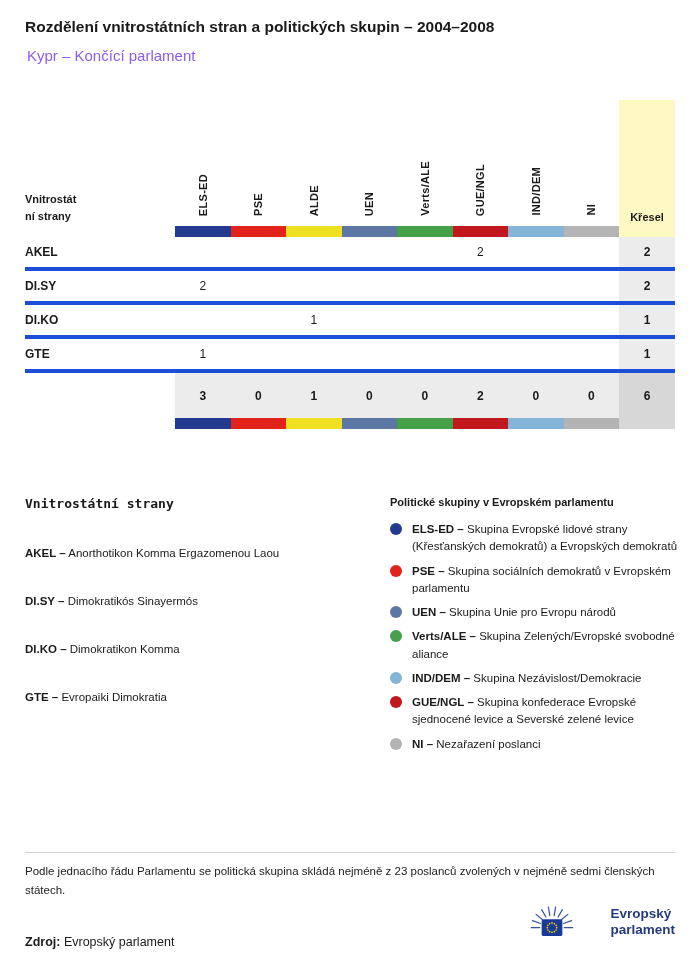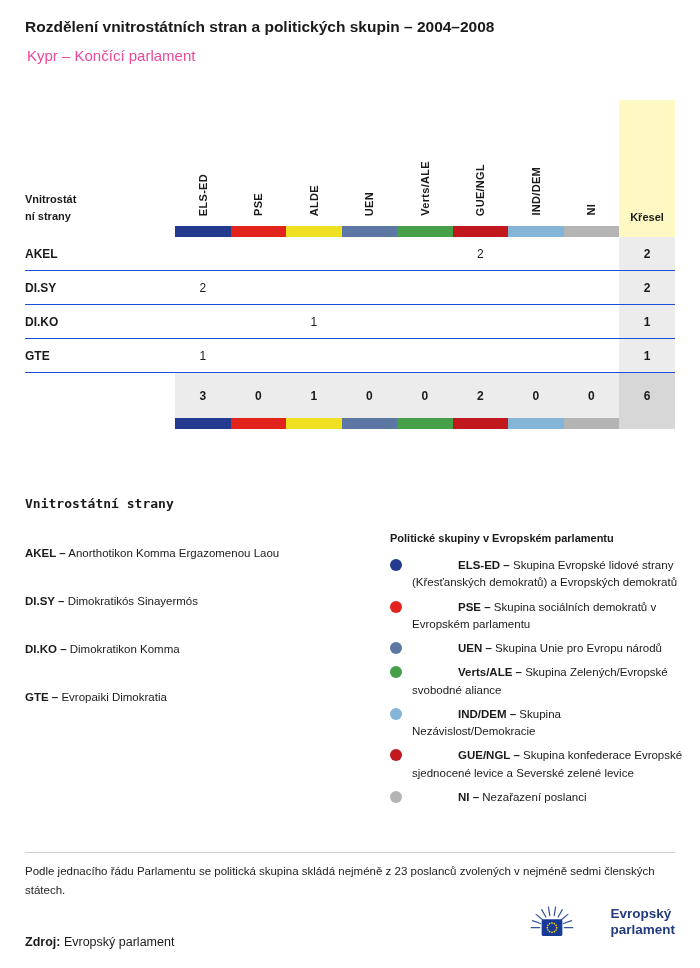--- a/index.html
+++ b/index.html
@@ -1,53 +1,53 @@
 <!DOCTYPE html>
 <html><head>
 <meta charset="utf-8">
 <style>
   * { margin:0; padding:0; box-sizing:border-box; }
   html,body { width:700px; height:968px; }
   body { position:relative; background:#ffffff; font-family:"Liberation Sans",sans-serif; color:#1a1a1a; overflow:hidden; }
 
   .title    { position:absolute; top:18px; left:25px; font-size:15.5px; font-weight:700; }
-  .subtitle { position:absolute; top:47px; left:27px; font-size:15px; color:#ec4899; }
+  .subtitle { position:absolute; top:47px; left:27px; font-size:15px; color:#8b5cf6; }
 
   .table { position:absolute; top:100px; left:25px; width:650px; }
   .trow  { display:grid; grid-template-columns:150px repeat(8,55.5px) 56px; }
   .hrow  { height:137px; }
   .hcell { display:flex; flex-direction:column; justify-content:flex-end; align-items:center; }
   .vlabel{ writing-mode:vertical-rl; transform:rotate(180deg); font-size:11px; font-weight:700; letter-spacing:.3px; margin-bottom:10px; white-space:nowrap; }
   .hbar  { height:11px; width:100%; }
   .hparty{ display:flex; align-items:flex-end; }
   .hparty-label { width:52px; font-size:11px; font-weight:700; line-height:1.55; margin-bottom:12px; word-break:break-all; }
   .hseat { background:#fef9c3; display:flex; flex-direction:column; justify-content:flex-end; align-items:center; }
   .hseat-label  { font-size:11px; font-weight:700; margin-bottom:14px; }
 
-  .drow  { height:34px; border-bottom:1px solid #1d4ed8; }
+  .drow  { height:34px; border-bottom:4px solid #1d4ed8; }
   .cell  { display:flex; align-items:center; justify-content:center; font-size:12px; }
   .pcell { justify-content:flex-start; font-weight:700; }
   .scell { background:#ececec; font-weight:700; }
 
   .xrow  { height:45px; }
   .tcell { background:#ececec; font-weight:700; }
   .tscell{ background:#d7d7d7; font-weight:700; }
   .brow  { height:11px; }
   .bseat { background:#d7d7d7; }
 
   .legend-left  { position:absolute; top:496px; left:25px; width:340px; }
   .lp-title { font-family:"DejaVu Sans Mono",monospace; font-size:13px; font-weight:700; margin-bottom:16px; }
   .lp-item  { font-size:11.5px; margin-bottom:10px;margin-top:36px; }
   .lp-abbr  { font-weight:700; }
 
   .legend-right { position:absolute; top:496px; left:390px; width:296px; }
-  .lg-title { font-size:11px; font-weight:700; margin-bottom:13px;margin-top:36px; }
+  .lg-title { font-size:11px; font-weight:700; margin-bottom:13px; }
   .lg-item  { display:flex; margin-bottom:7px; font-size:11.5px; line-height:1.5; }
   .dot      { width:12px; height:12px; border-radius:50%; flex:0 0 12px; margin:2px 10px 0 0; }
-  .lg-abbr  { font-weight:700;margin-left:46px; }
+  .lg-abbr  { font-weight:700; }
 
   .divider { position:absolute; top:852px; left:25px; width:650px; height:1px; background:#cfcfcf; }
   .note    { position:absolute; top:862px; left:25px; width:650px; font-size:11.5px; line-height:1.65; color:#222; }
   .source  { position:absolute; top:935px; left:25px; font-size:12.5px; }
   .source-label { font-weight:700; }
   .logo    { position:absolute; top:903px; right:25px; display:flex; align-items:center; gap:26px; }
   .logo-text { font-size:13.5px; font-weight:700; color:#233a7d; line-height:1.2; }
 </style>
 </head>
 <body>

